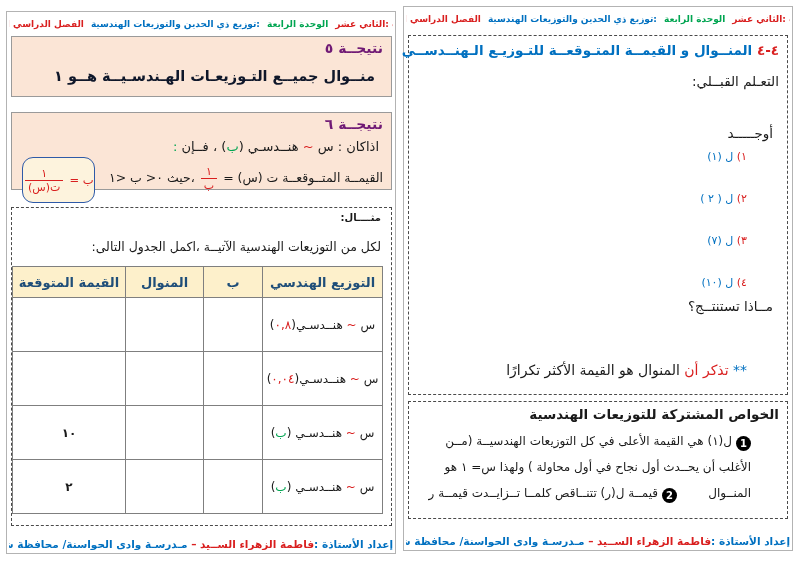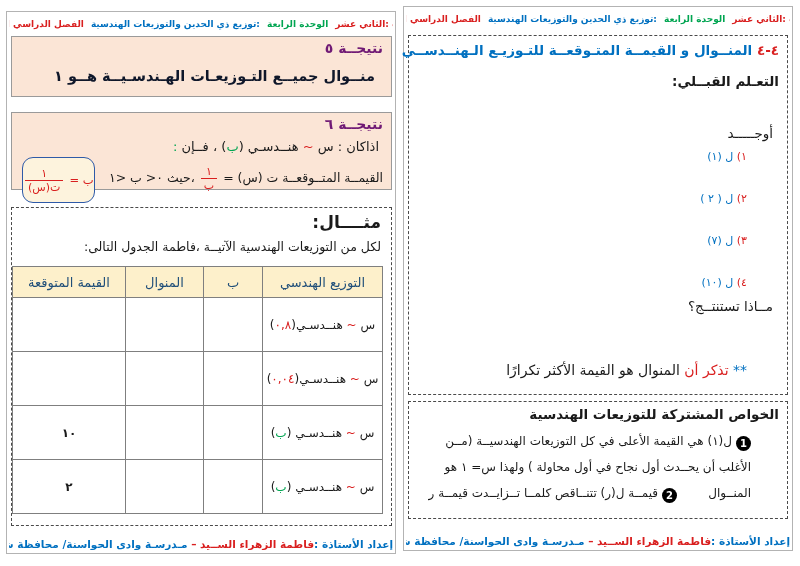--- a/index.html
+++ b/index.html
@@ -20,21 +20,21 @@
 
   .dashed-box { position:absolute; border:1.5px dashed #4a4a4a; background:#ffffff; }
   .peach-box  { position:absolute; left:4px; right:3px; background:#fbe5d6; border:1px solid #9a9a9a; }
 
   .line { position:absolute; white-space:nowrap; color:#1a1a1a; }
 
   
   .box1 { left:4px; right:4px; top:28px; height:360px; }
   .box2 { left:4px; right:4px; top:394px; height:118px; }
   .rp-title   { top:6px;  right:8px;  font-size:13.5px; font-weight:bold; }
-  .rp-prior   { top:37px; right:8px;  font-size:13.5px; font-weight:bold;text-align:right; }
+  .rp-prior   { top:37px; right:8px;  font-size:13.5px; font-weight:normal;text-align:right; }
   .rp-given   { top:64px; right:14px; font-size:13.5px; }
   .rp-find    { top:89px; right:14px; font-size:13.5px; }
   .rp-q       { right:40px; font-size:11px;margin-top:8px; }
   .rp-concl   { top:262px; right:14px; font-size:13.5px; }
   .rp-remind  { top:326px; right:40px; font-size:14px; }
   .props-title{ top:4px; right:8px; font-size:13.5px; font-weight:bold; }
   .props-item1{ position:absolute; top:26px; right:36px; left:8px; font-size:12px;
     line-height:26px; text-align:right; white-space:normal; color:#1a1a1a; }
   .props-item2{ top:84px; right:110px; font-size:12px; }
   .circled-num { display:inline-block; width:15px; height:15px; border-radius:50%;
@@ -49,26 +49,26 @@
   .res6-line1 { top:26px; right:12px; font-size:13px; }
   .res6-line2 { top:52px; right:8px; font-size:12.5px; }
   .frac { display:inline-block; vertical-align:middle; text-align:center; line-height:1; margin:0 2px; }
   .frac > span { display:block; padding:1px 3px; font-size:11px; }
   .frac .den { border-top:1.1px solid currentColor; }
   .formula-box { position:absolute; left:10px; top:44px; min-width:70px; height:46px;
     border:1.6px solid #2e5aa8; border-radius:11px; background:#fdf3dd; color:#d91f1f;
     display:flex; align-items:center; justify-content:center; gap:4px; font-size:11.5px; }
 
   .example { top:195px; height:319px; left:4px; right:3px; }
-  .ex-label { top:4px; right:10px; font-size:17px; font-weight:bold; }
+  .ex-label { top:4px; right:10px; font-size:10px; font-weight:bold; }
   .ex-instr { top:31px; right:10px; font-size:12.5px; }
   table.ex-table { position:absolute; top:58px; right:8px; width:370px;
     border-collapse:collapse; table-layout:fixed; }
   .ex-table th, .ex-table td { border:1px solid #7f7f7f; text-align:center; vertical-align:middle; }
-  .ex-table th { background:#fdf0cb; color:#1f4e79; font-size:13px; font-weight:normal; height:31px; }
+  .ex-table th { background:#fdf0cb; color:#1f4e79; font-size:13px; font-weight:bold; height:31px; }
   .ex-table td { height:54px; font-size:12px; color:#1a1a1a; }
   .col-dist { width:120px; } .col-b { width:59px; } .col-mode { width:78px; } .col-exp { width:113px; }
   .cell-val { color:#d91f1f; font-size:13px; font-weight:bold; }
 
   .doc-footer { position:absolute; bottom:3px; left:2px; right:2px; text-align:center;
     font-size:10.5px; white-space:nowrap; overflow:hidden; font-weight:bold; }
 </style>
 </head>
 <body>
 
@@ -156,21 +156,21 @@
         <span>ب =</span>
           <span class="frac">
             <span>١</span>
             <span class="den">ت(س)</span>
           </span>
       </div>
     </div>
 
     <div class="dashed-box example">
       <div class="line ex-label c-red">مثــــال:</div>
-      <div class="line ex-instr">لكل من التوزيعات الهندسية الآتيــة ،فاطمة الجدول التالى:</div>
+      <div class="line ex-instr">لكل من التوزيعات الهندسية الآتيــة ،اكمل الجدول التالى:</div>
 
       <table class="ex-table">
         <colgroup>
           <col class="col-dist">
             <col class="col-b">
             <col class="col-mode">
             <col class="col-exp">
         </colgroup>
         <thead>
           <tr>

